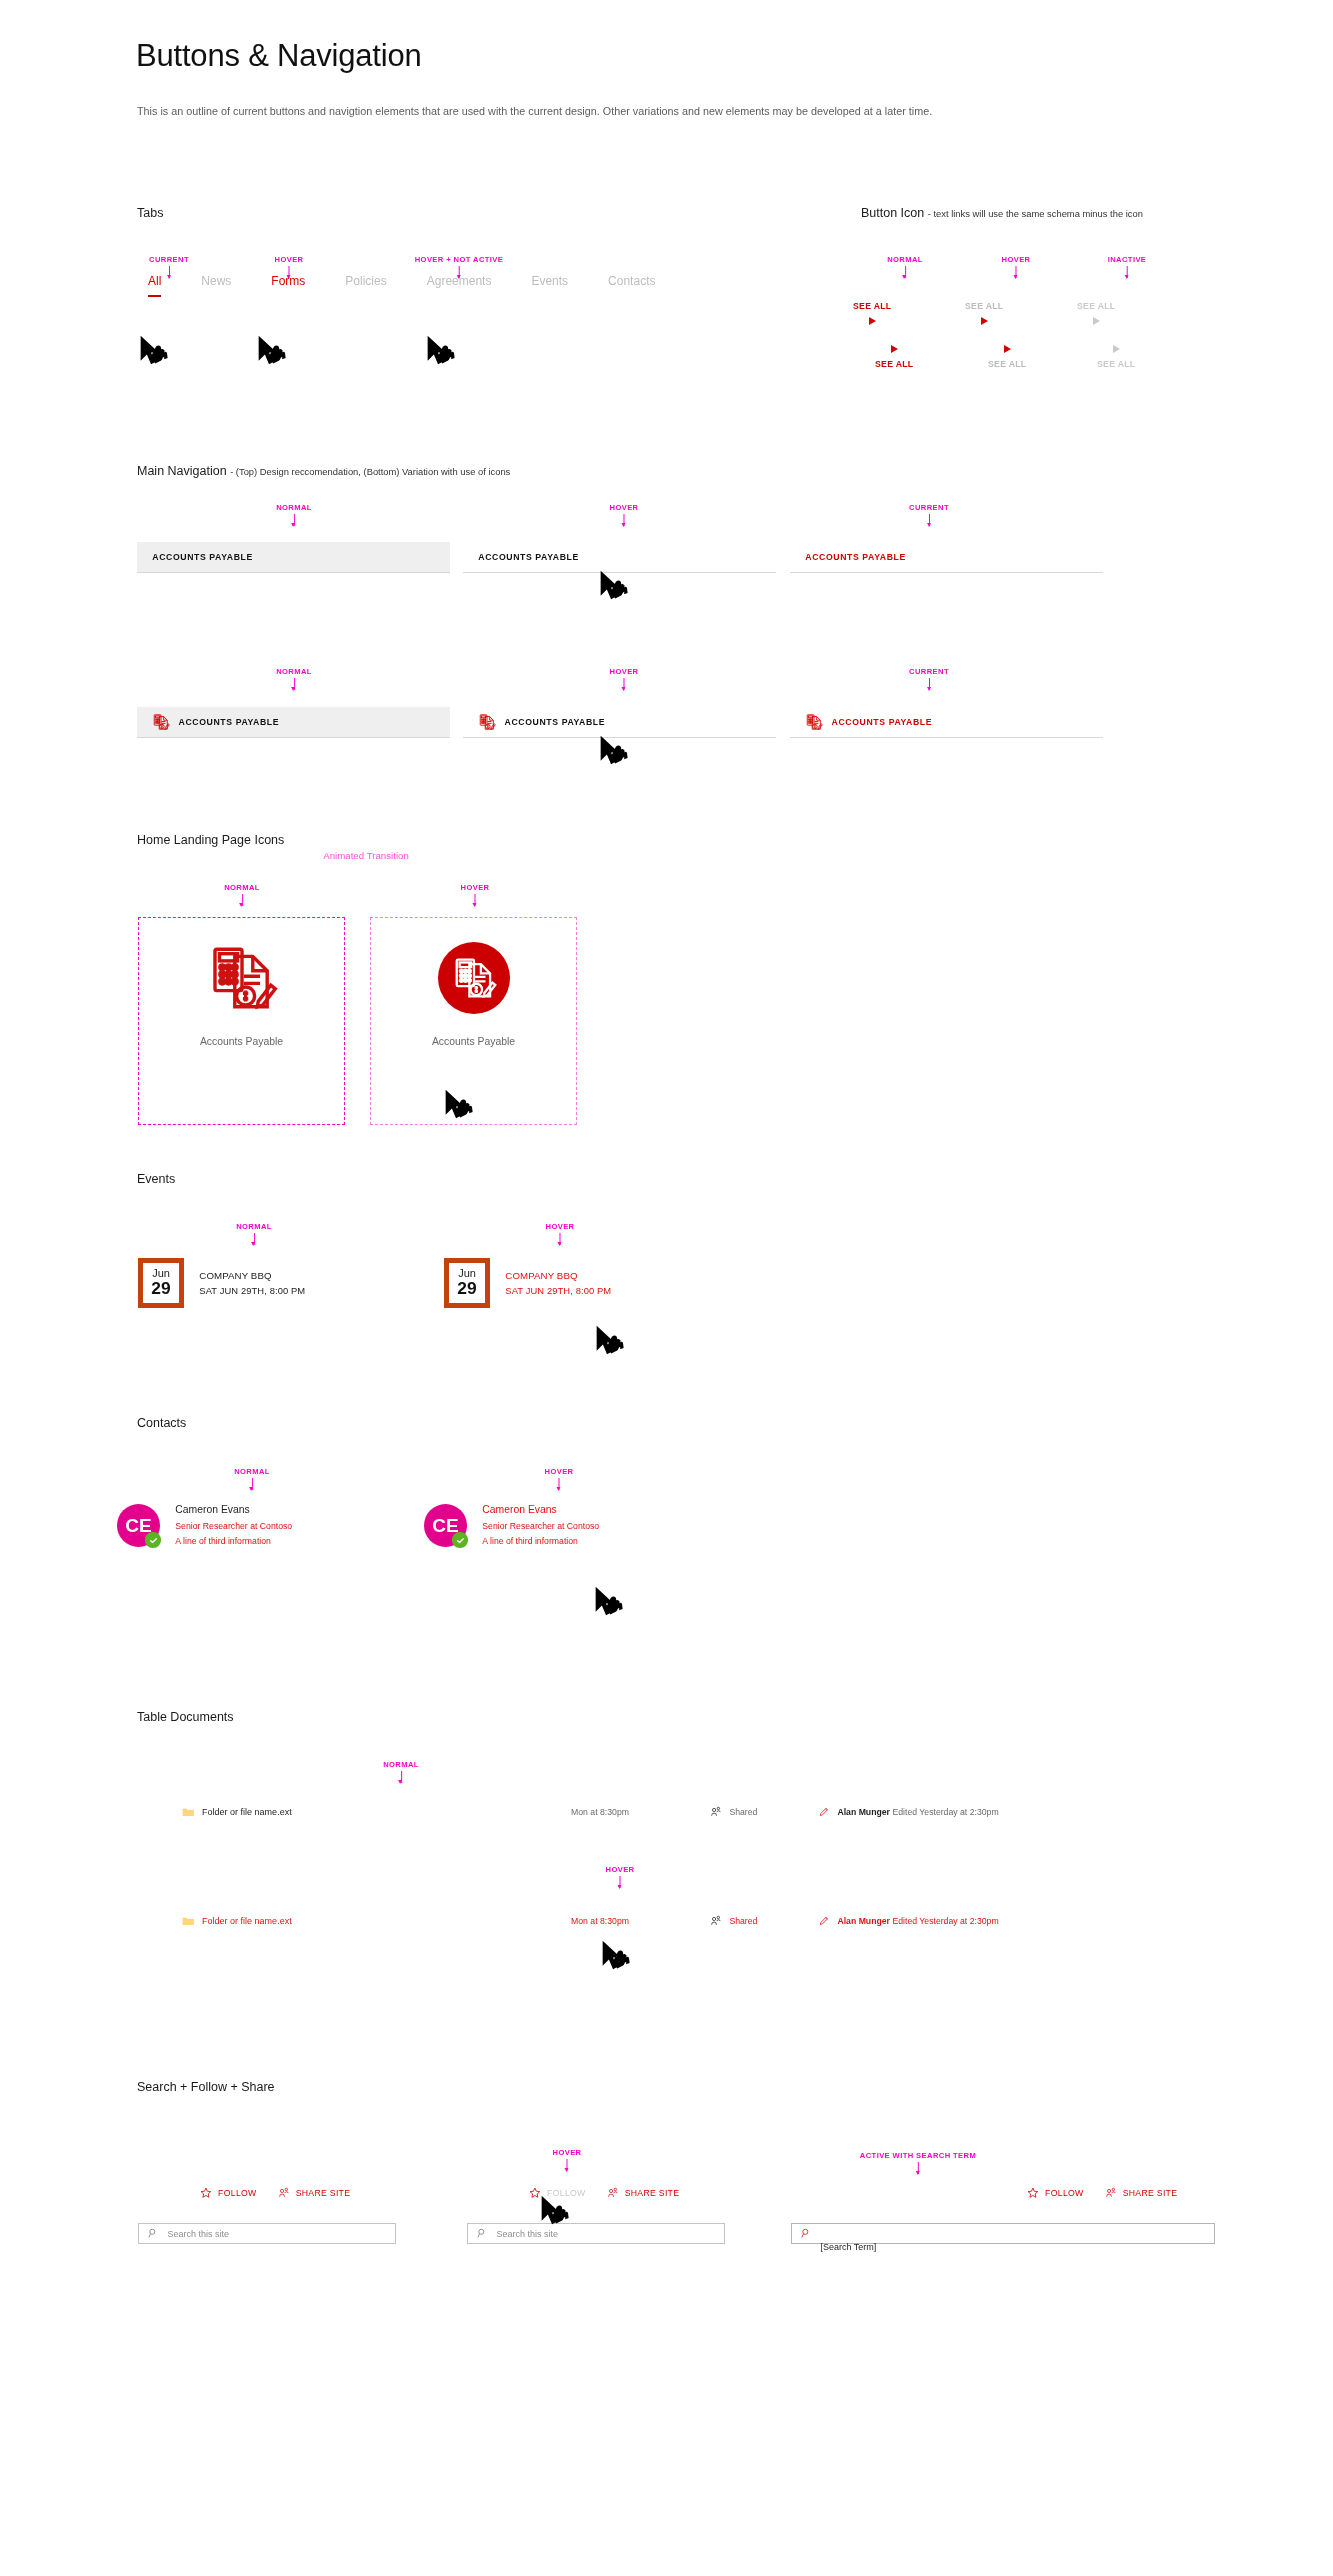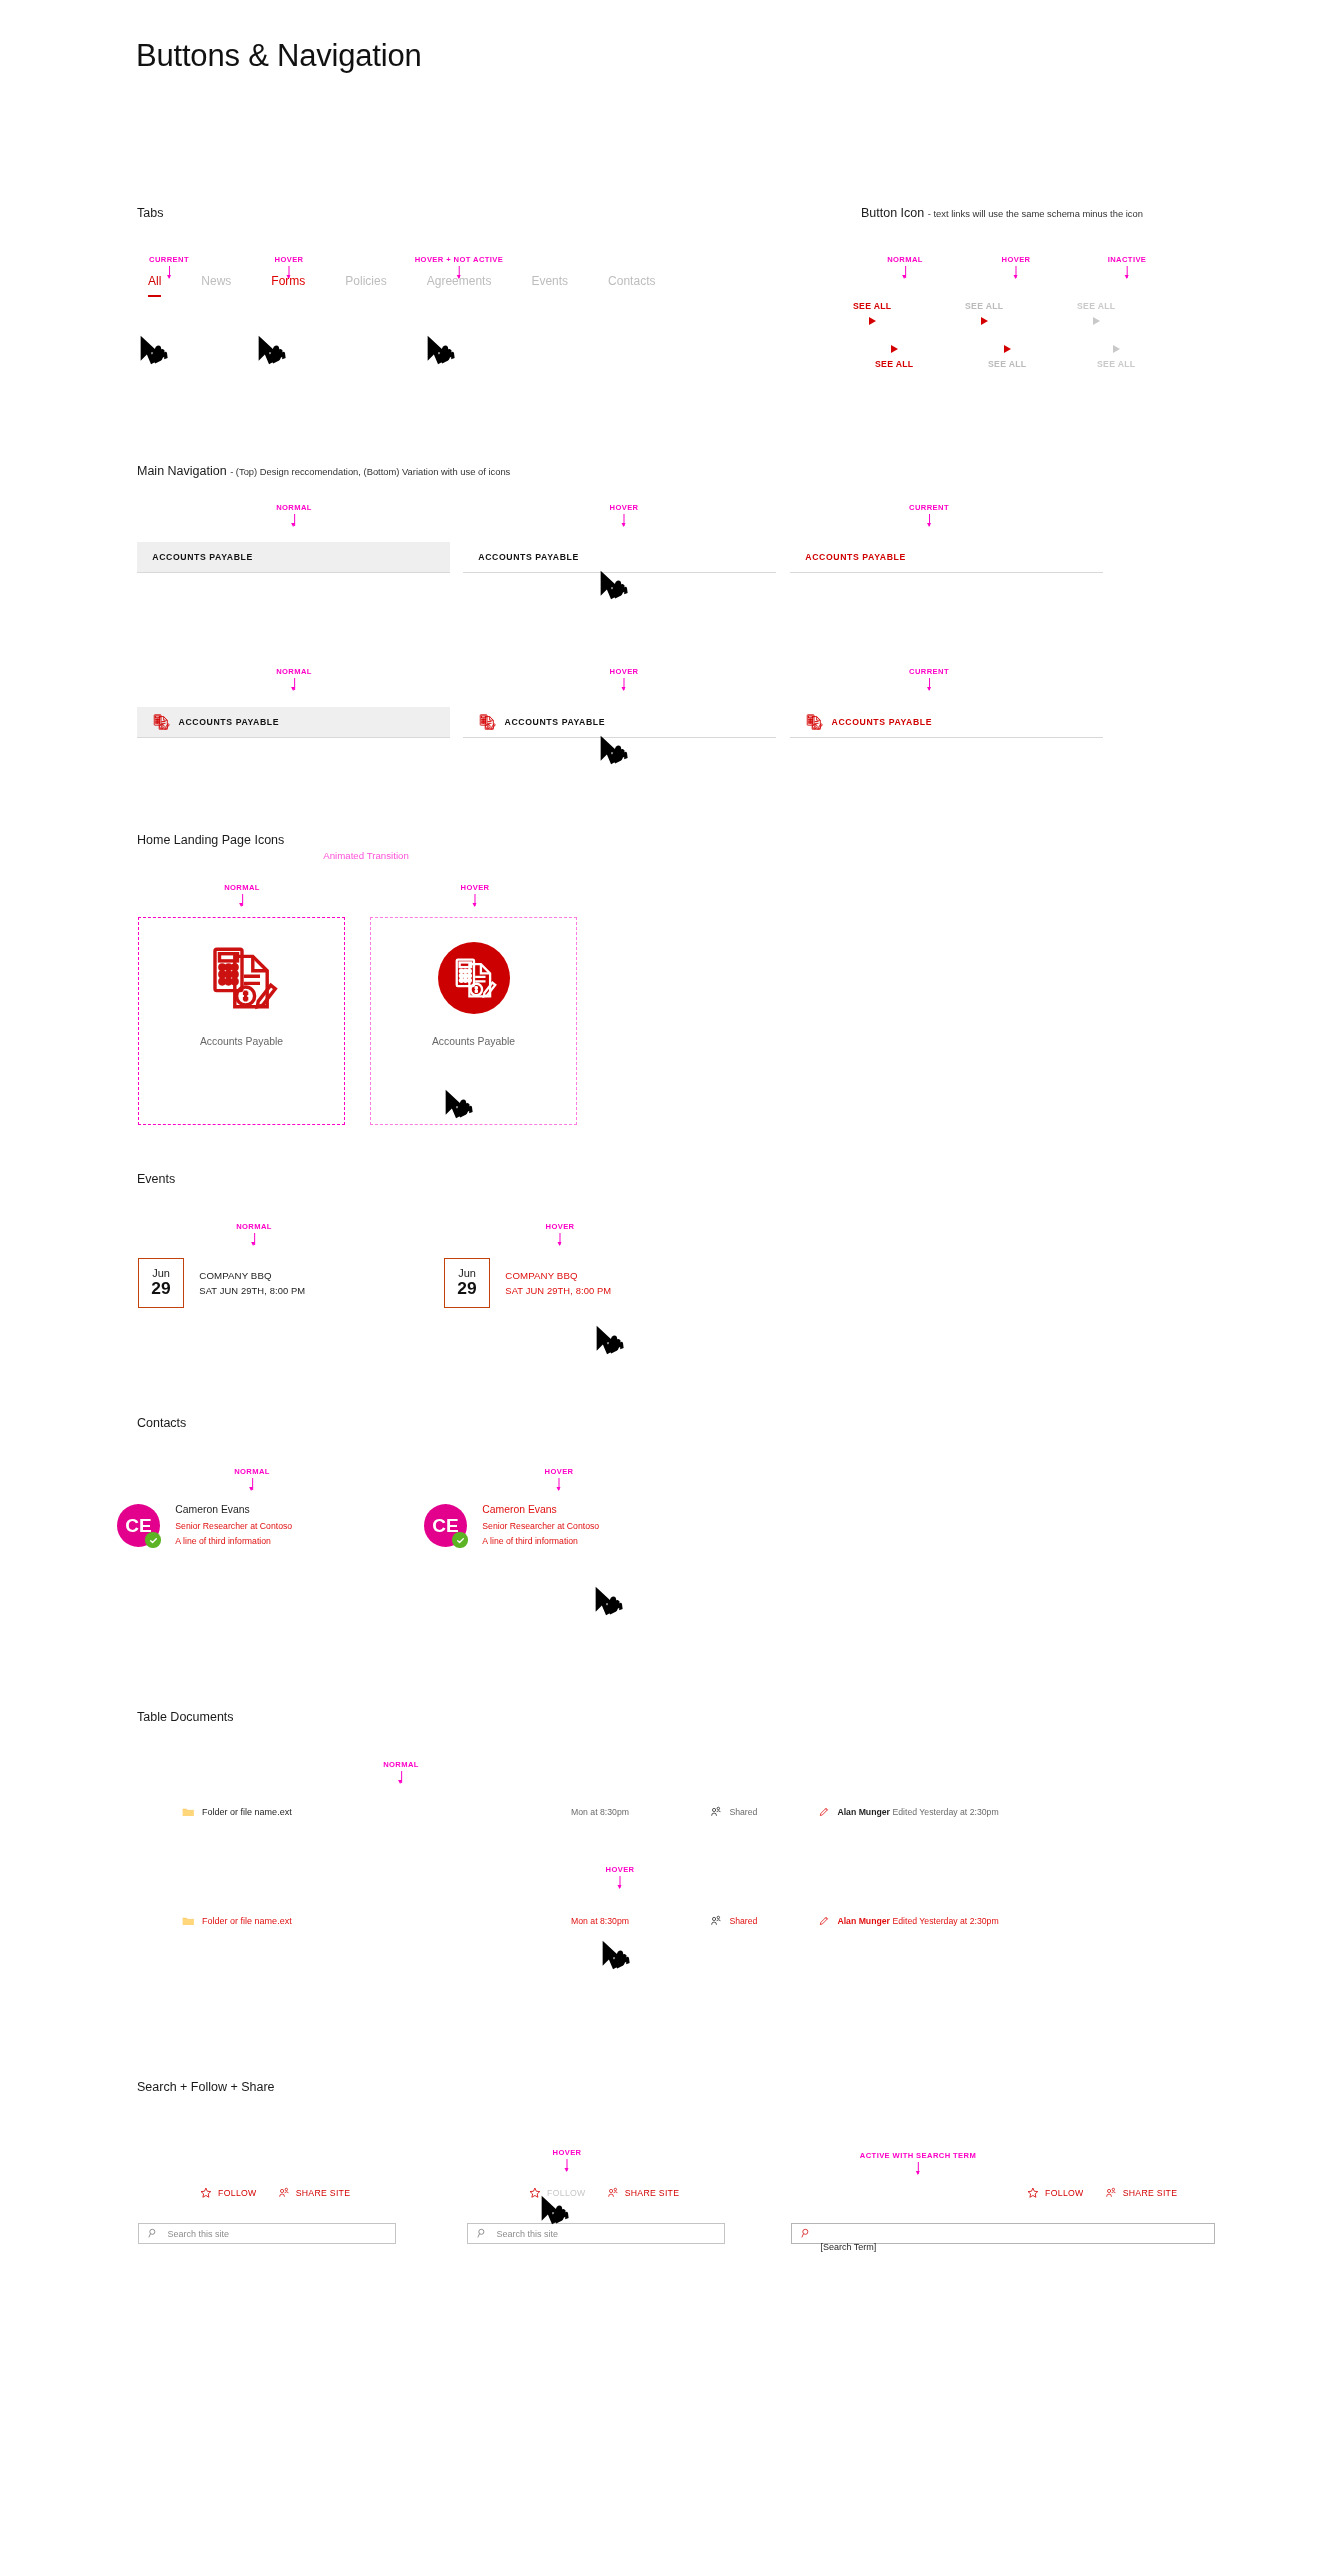--- a/index.html
+++ b/index.html
@@ -107,21 +107,21 @@
     align-items: center; justify-content: center;
   }
   .landing-ico.filled svg { width: 46px; height: 46px; }
   .landing-label {
     margin-top: 22px; font-size: 10.4px; color: #666;
   }
 
   
   .event { position: absolute; display: flex; align-items: stretch; }
   .event-date {
-    width: 46px; height: 50px; border: 1px solid #c2410c;
+    width: 46px; height: 50px; border: 5px solid #c2410c;
     display: flex; flex-direction: column; align-items: center; justify-content: center;
     flex: none;
   }
   .event-month { font-size: 11px; color: #222; line-height: 1.05; }
   .event-day { font-size: 17.4px; font-weight: 700; color: #111; line-height: 1.1; }
   .event-txt { margin-left: 15.3px; display: flex; flex-direction: column; justify-content: center; }
   .event-name { font-size: 9.7px; letter-spacing: 0.1px; white-space: nowrap; }
   .event-when { font-size: 9.4px; letter-spacing: 0.1px; margin-top: 4.2px; white-space: nowrap; }
   .event.normal .event-name, .event.normal .event-when { color: #222; }
   .event.hover .event-name, .event.hover .event-when { color: #e01010; }
@@ -178,20 +178,21 @@
   .search-ico svg { width: 100%; height: 100%; display: block; }
   .search-val { font-size: 9px; color: #8d8d8d; }
   .search-val.filled { color: #1f1f1f; margin-top: 27px; }
 </style>
 </head>
 <body>
 
 <div class="page">
 
   <h1 class="page-title">Buttons &amp; Navigation</h1>
+  <p class="page-desc">This is an outline of current buttons and navigtion elements that are used with the current design. Other variations and new elements may be developed at a later time.</p>
 
   <div class="sec-title" style="left:137px; top:206px;">Tabs</div>
 
   <div class="anno" style="left:169px; top:256px;">
     <span class="anno-label">CURRENT</span>
     <span class="anno-arrow"></span>
   </div>
   <div class="anno" style="left:289px; top:256px;">
     <span class="anno-label">HOVER</span>
     <span class="anno-arrow"></span>

